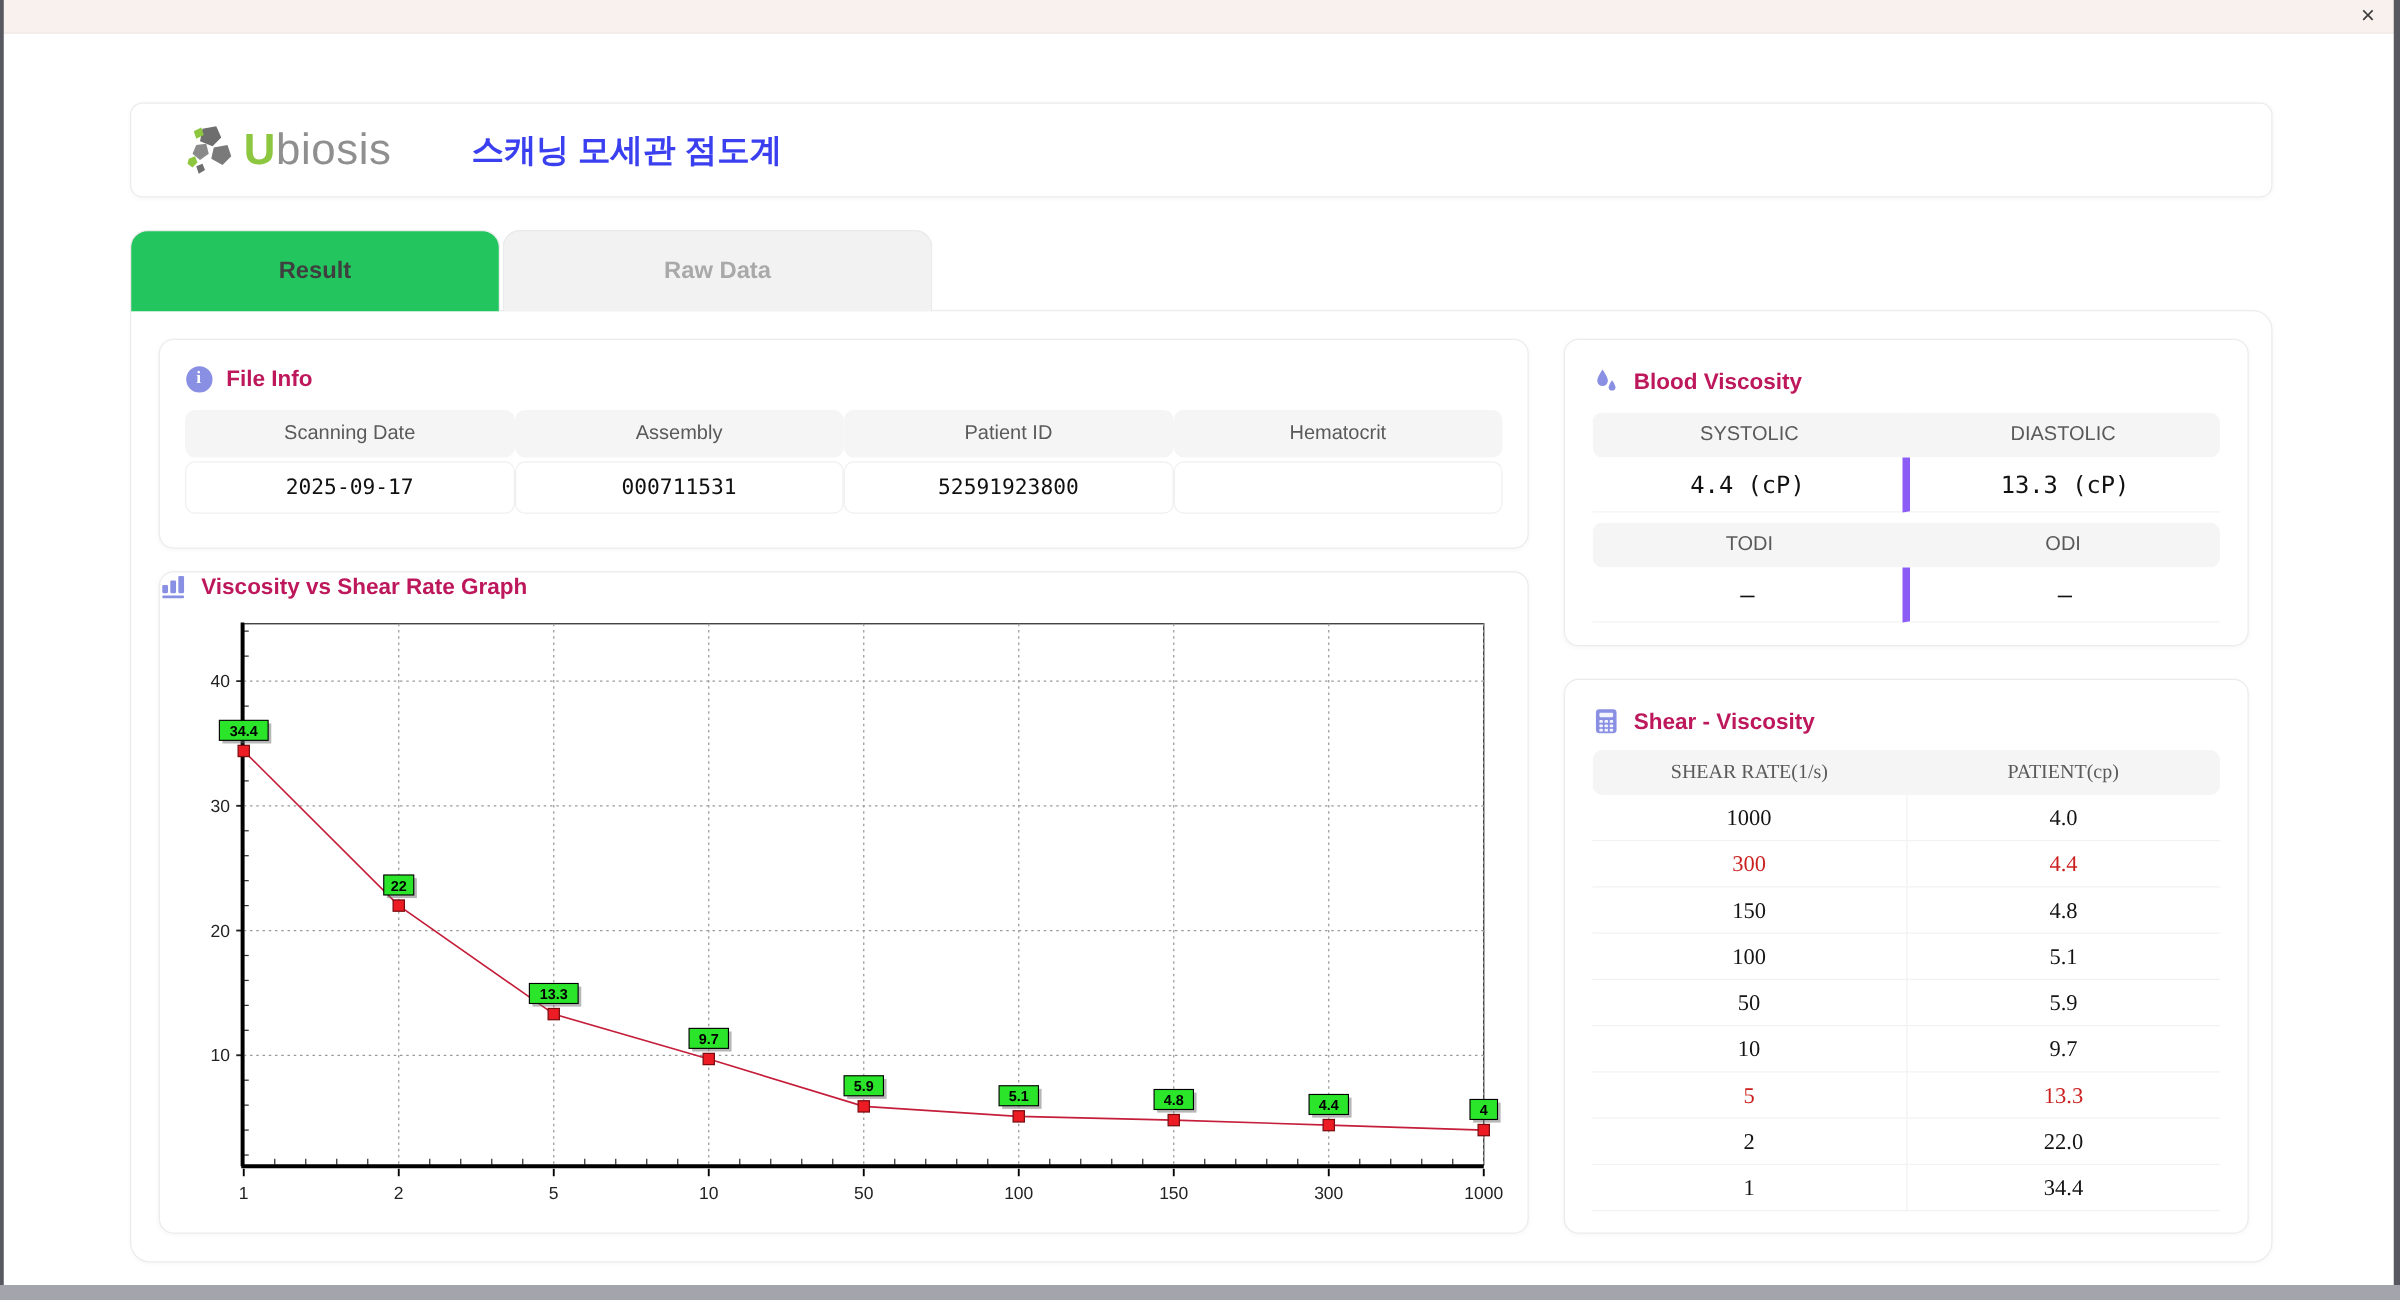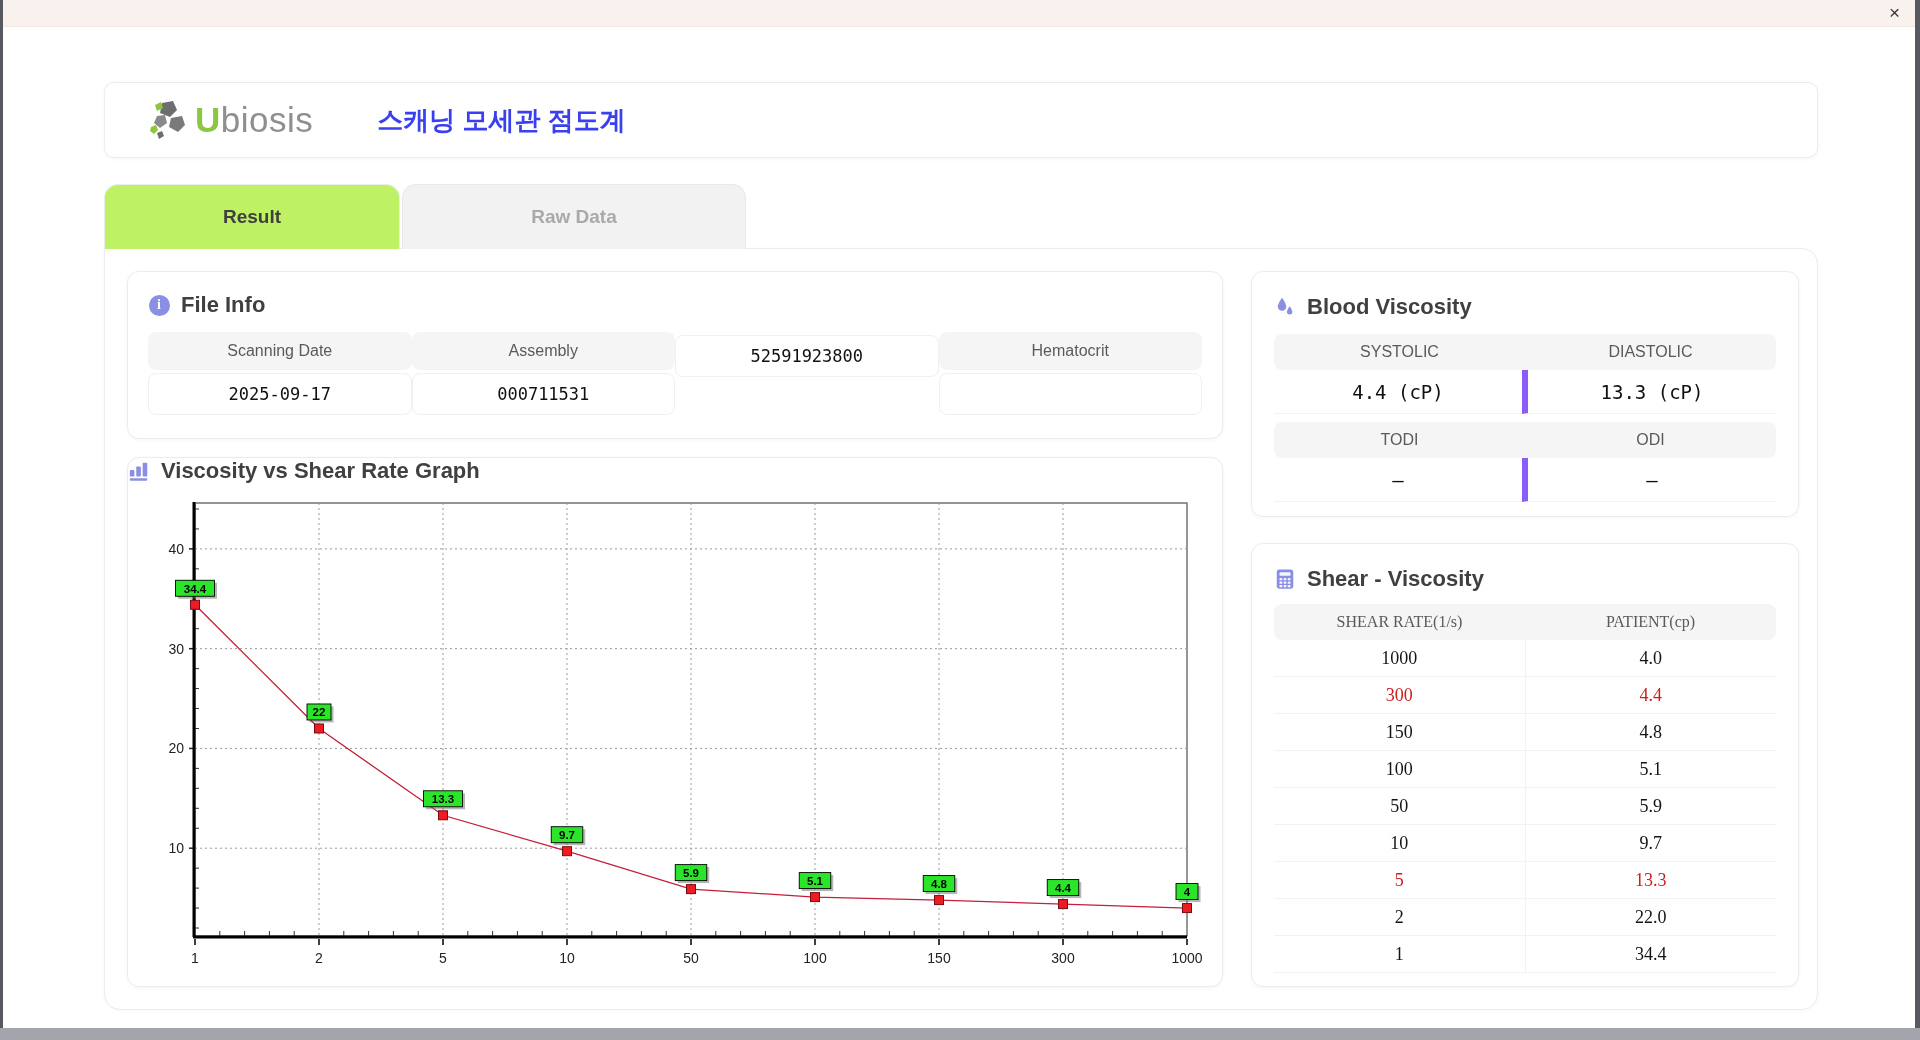--- a/index.html
+++ b/index.html
@@ -26,35 +26,35 @@
   .logo{display:flex;align-items:center;}
   .logo-text{font-size:35px;letter-spacing:0.5px;margin-left:4px;}
   .logo-u{color:#8dc63f;font-weight:600;}
   .logo-rest{color:#8f8f8f;font-weight:500;}
   .app-title{margin-left:64px;font-size:26px;font-weight:bold;color:#3a3ff0;}
 
   
   .tabs{position:absolute;left:104px;top:184px;height:65px;z-index:10;display:flex;}
   .tab{height:65px;box-sizing:border-box;display:flex;align-items:center;justify-content:center;
        font-size:19px;font-weight:bold;border-radius:14px 14px 0 0;}
-  .tab-active{width:296px;background:#bef264;border:1px solid #ececec;border-bottom:none;color:#3f3f3f;}
+  .tab-active{width:296px;background:#22c55e;border:1px solid #ececec;border-bottom:none;color:#3f3f3f;}
   .tab-inactive{width:344px;background:#f2f2f2;border:1px solid #e9e9e9;border-bottom:none;color:#a9a9a9;margin-left:2px;}
 
   
   .main-panel{
     position:absolute;left:104px;top:248px;width:1714px;height:762px;
     background:#fff;border:1px solid #ececec;border-radius:0 16px 16px 16px;
     box-shadow:0 1px 4px rgba(0,0,0,0.03);box-sizing:border-box;
   }
   .card{
     position:absolute;background:#fff;border:1px solid #ececec;border-radius:12px;
     box-shadow:0 1px 4px rgba(0,0,0,0.04);box-sizing:border-box;
   }
   .card-title-row{display:flex;align-items:center;gap:11px;}
-  .card-title{font-size:22px;font-weight:bold;color:#404040;}
+  .card-title{font-size:18px;font-weight:bold;color:#be185d;}
 
   .file-info-card{left:22px;top:22px;width:1096px;height:168px;padding:20px;}
   .fi-fields{display:flex;gap:0;margin-top:14px;}
   .fi-col{flex:1;display:flex;flex-direction:column;}
   .fi-label{height:38px;background:#f5f5f5;border-radius:8px;display:flex;align-items:center;justify-content:center;
             font-size:16px;color:#5a5a5a;}
   .fi-value{height:40px;margin-top:3px;border:1px solid #f0f0f0;border-radius:8px;display:flex;align-items:center;justify-content:center;
             font-size:17px;color:#111;}
 
   .graph-card{left:22px;top:208px;width:1096px;height:530px;}
@@ -129,20 +129,21 @@
     <div class="fi-fields">
         <div class="fi-col">
           <div class="fi-label">Scanning Date</div>
           <div class="fi-value mono">2025-09-17</div>
         </div>
         <div class="fi-col">
           <div class="fi-label">Assembly</div>
           <div class="fi-value mono">000711531</div>
         </div>
         <div class="fi-col">
+          <div class="fi-label">Patient ID</div>
           <div class="fi-value mono">52591923800</div>
         </div>
         <div class="fi-col">
           <div class="fi-label">Hematocrit</div>
           <div class="fi-value mono"></div>
         </div>
       </div>
   </div>
 
   <div class="card graph-card">

